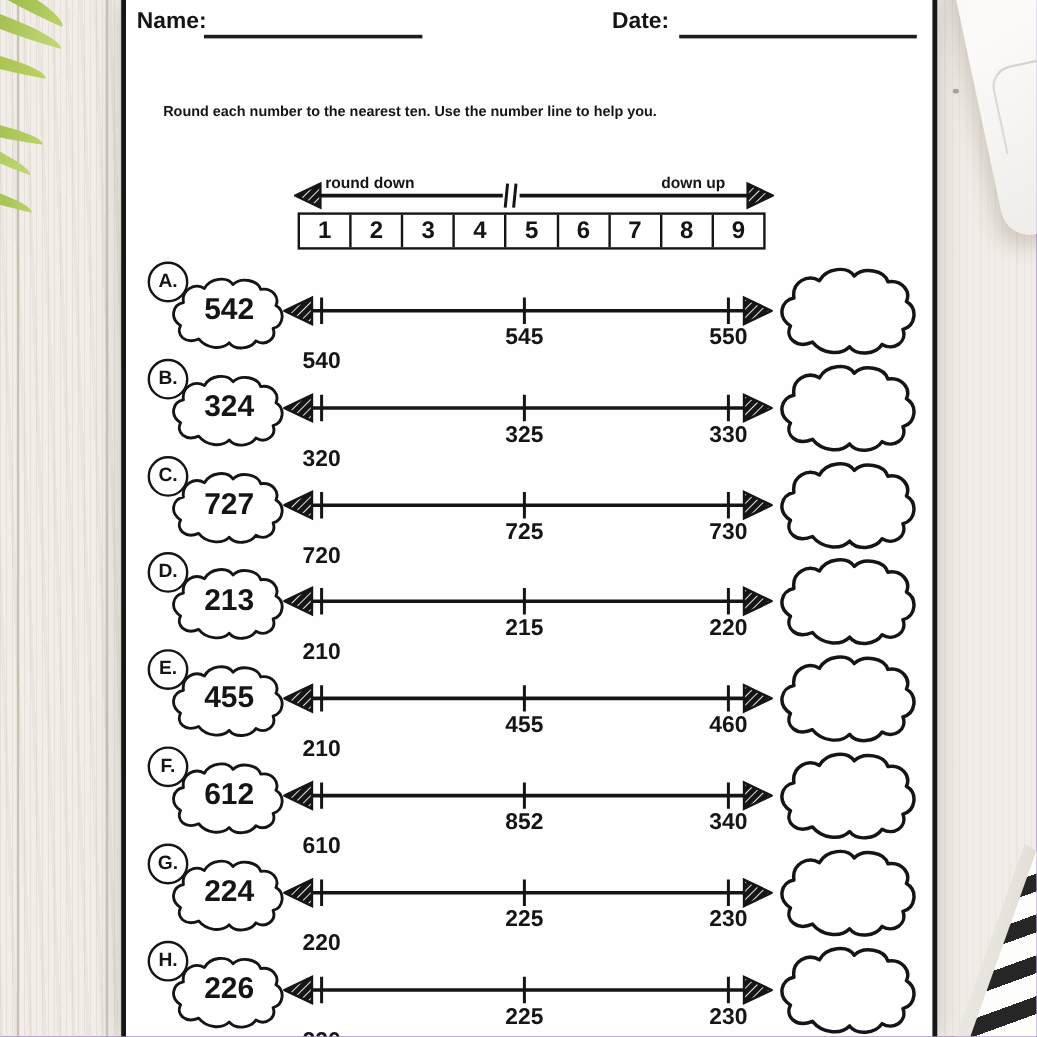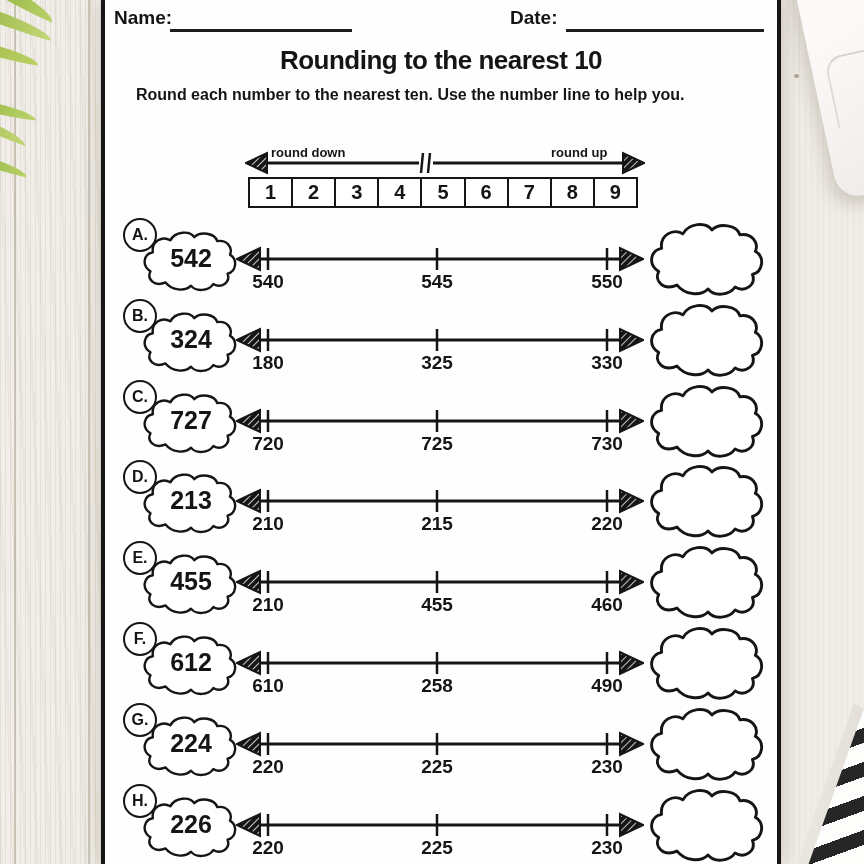--- a/index.html
+++ b/index.html
@@ -30,36 +30,36 @@
           clip-path:polygon(20% 100%,88% 2%,102% 6%,35% 100%);}
   
   .paper{position:absolute;left:101px;top:0;width:680px;height:864px;z-index:3;box-sizing:border-box;
          background:#fefefe;border-left:4px solid #161616;border-right:4px solid #161616;
          box-shadow:0 0 20px rgba(90,80,60,.28);}
   .content{position:absolute;inset:0;z-index:4;}
   .content>div,.content>svg{position:absolute;}
   .hdr-label{font-size:19px;font-weight:bold;}
   .hline{border-top:3px solid #1d1d1d;height:0;}
   .title{left:103px;width:676px;top:45px;text-align:center;font-size:26px;font-weight:bold;letter-spacing:-.5px;}
-  .instr{left:136px;width:630px;font-size:16px;font-weight:bold;}
+  .instr{left:136px;width:630px;font-size:12px;font-weight:bold;}
   .g-label{font-size:13px;font-weight:bold;}
   .cells{left:248px;top:177px;width:390px;height:31px;display:flex;
          border:2.5px solid #151515;box-sizing:border-box;background:#fff;}
   .cell{flex:1;border-right:2px solid #151515;text-align:center;font-size:20px;font-weight:bold;line-height:26px;}
   .cell:last-child{border-right:none;}
   
   .row{position:absolute;left:115px;width:660px;height:84px;}
   .row>div,.row>svg{position:absolute;}
   .badge{left:8px;top:2px;width:30px;height:30px;border:2.5px solid #151515;border-radius:50%;
          background:#fff;text-align:center;line-height:30px;font-size:16px;font-weight:bold;}
   .ncloud{left:28px;top:14px;}
   .nnum{left:28px;top:28px;width:96px;text-align:center;font-size:25px;font-weight:bold;}
   .nline{left:121px;top:30px;}
   .tick{top:55px;width:70px;text-align:center;font-size:19px;font-weight:bold;}
-  .t1{left:118px;} .t2{left:287px;} .t3{left:457px;}
+  .t1{left:118px;margin-top:20px;} .t2{left:287px;} .t3{left:457px;}
   .acloud{left:535px;top:4px;}
   .cl{fill:#fff;stroke:#151515;stroke-width:3;stroke-linejoin:round;}
 </style>
 </head>
 <body>
 
 <svg width="0" height="0" style="position:absolute">
   <defs>
     <pattern id="hatch" width="5" height="5" patternUnits="userSpaceOnUse" patternTransform="rotate(45)">
       <rect width="5" height="5" fill="#151515"></rect>
@@ -90,25 +90,24 @@
   <div class="stripes"></div>
 
   <div class="paper"></div>
 
   <div class="content">
 
     <div class="hdr-label" style="left:114px;top:7px">Name:</div>
     <div class="hline" style="left:170px;top:29px;width:182px"></div>
     <div class="hdr-label" style="left:510px;top:7px">Date:</div>
     <div class="hline" style="left:566px;top:29px;width:198px"></div>
-    <div class="title">Rounding to the nearest 10</div>
     <div class="instr" style="top:86px">Round each number to the nearest ten. Use the number line to help you.</div>
 
     <div class="g-label" style="left:271px;top:145px">round down</div>
-    <div class="g-label" style="left:551px;top:145px">round up</div>
+    <div class="g-label" style="left:551px;top:145px">down up</div>
     <svg style="left:245px;top:150px" width="400" height="28">
       <line x1="6" y1="13" x2="174" y2="13" stroke="#151515" stroke-width="3"></line>
       <line x1="188" y1="13" x2="394" y2="13" stroke="#151515" stroke-width="3"></line>
       <line x1="178" y1="3" x2="176" y2="23" stroke="#151515" stroke-width="2.5"></line>
       <line x1="185" y1="3" x2="183" y2="23" stroke="#151515" stroke-width="2.5"></line>
       <polygon points="1,13 22,3 22,23" fill="url(#hatch)" stroke="#151515" stroke-width="2"></polygon>
       <polygon points="399,13 378,3 378,23" fill="url(#hatch)" stroke="#151515" stroke-width="2"></polygon>
     </svg>
     <div class="cells">
       <div class="cell">1</div>
@@ -151,21 +150,21 @@
         </svg>
       <div class="nnum">324</div>
       <svg class="nline" width="408" height="30">
         <line x1="8" y1="13" x2="400" y2="13" stroke="#151515" stroke-width="3"></line>
         <line x1="32" y1="2" x2="32" y2="24" stroke="#151515" stroke-width="2.5"></line>
         <line x1="201" y1="2" x2="201" y2="24" stroke="#151515" stroke-width="2.5"></line>
         <line x1="371" y1="2" x2="371" y2="24" stroke="#151515" stroke-width="2.5"></line>
         <polygon points="1,13 24,2 24,24" fill="url(#hatch)" stroke="#151515" stroke-width="2"></polygon>
         <polygon points="407,13 384,2 384,24" fill="url(#hatch)" stroke="#151515" stroke-width="2"></polygon>
       </svg>
-      <div class="tick t1">180</div>
+      <div class="tick t1">320</div>
       <div class="tick t2">325</div>
       <div class="tick t3">330</div>
       <svg class="acloud" width="116" height="78" viewBox="0 0 120 78">
           <path class="cl" d="M28 66 C14 72 4 62 9 52 C-3 44 1 30 12 28 C10 14 24 7 34 13 C40 2 58 0 64 9 C72 1 90 4 93 14 C105 12 113 22 109 31 C119 37 117 52 106 55 C110 66 98 74 88 68 C82 77 66 78 60 70 C52 78 36 76 28 66 Z"></path>
         </svg>
     </div>
 
     <div class="row" style="top:378px">
       <div class="badge">C.</div>
       <svg class="ncloud" width="96" height="62" viewBox="0 0 120 78">
@@ -240,22 +239,22 @@
       <div class="nnum">612</div>
       <svg class="nline" width="408" height="30">
         <line x1="8" y1="13" x2="400" y2="13" stroke="#151515" stroke-width="3"></line>
         <line x1="32" y1="2" x2="32" y2="24" stroke="#151515" stroke-width="2.5"></line>
         <line x1="201" y1="2" x2="201" y2="24" stroke="#151515" stroke-width="2.5"></line>
         <line x1="371" y1="2" x2="371" y2="24" stroke="#151515" stroke-width="2.5"></line>
         <polygon points="1,13 24,2 24,24" fill="url(#hatch)" stroke="#151515" stroke-width="2"></polygon>
         <polygon points="407,13 384,2 384,24" fill="url(#hatch)" stroke="#151515" stroke-width="2"></polygon>
       </svg>
       <div class="tick t1">610</div>
-      <div class="tick t2">258</div>
-      <div class="tick t3">490</div>
+      <div class="tick t2">852</div>
+      <div class="tick t3">340</div>
       <svg class="acloud" width="116" height="78" viewBox="0 0 120 78">
           <path class="cl" d="M28 66 C14 72 4 62 9 52 C-3 44 1 30 12 28 C10 14 24 7 34 13 C40 2 58 0 64 9 C72 1 90 4 93 14 C105 12 113 22 109 31 C119 37 117 52 106 55 C110 66 98 74 88 68 C82 77 66 78 60 70 C52 78 36 76 28 66 Z"></path>
         </svg>
     </div>
 
     <div class="row" style="top:701px">
       <div class="badge">G.</div>
       <svg class="ncloud" width="96" height="62" viewBox="0 0 120 78">
           <path class="cl" d="M28 66 C14 72 4 62 9 52 C-3 44 1 30 12 28 C10 14 24 7 34 13 C40 2 58 0 64 9 C72 1 90 4 93 14 C105 12 113 22 109 31 C119 37 117 52 106 55 C110 66 98 74 88 68 C82 77 66 78 60 70 C52 78 36 76 28 66 Z"></path>
         </svg>

